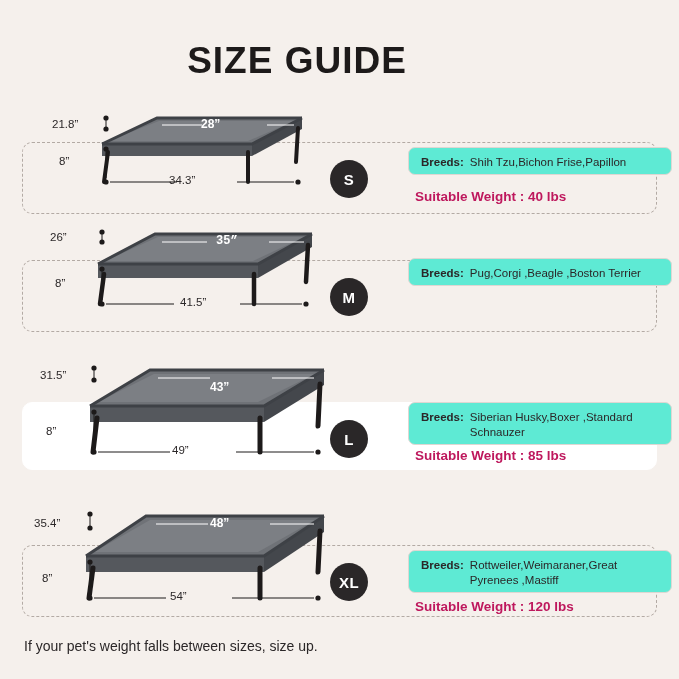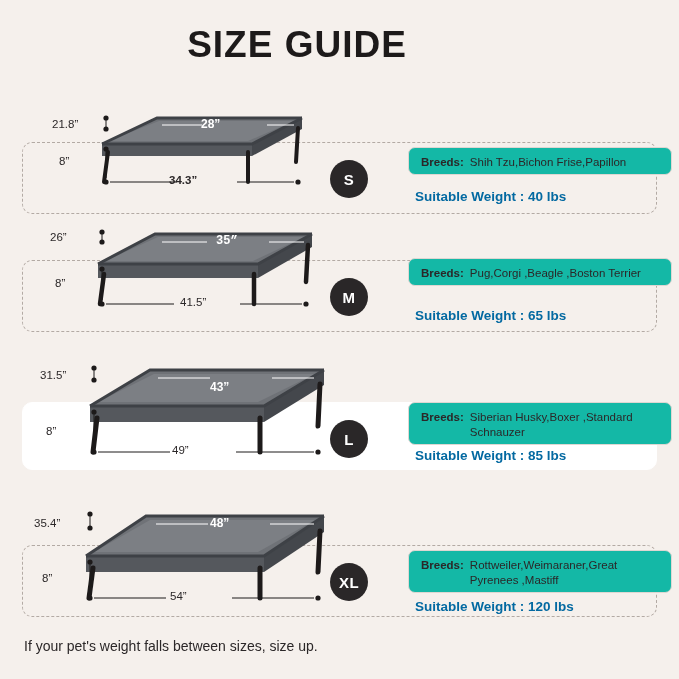--- a/index.html
+++ b/index.html
@@ -13,21 +13,21 @@
     overflow: hidden;
     position: relative;
   }
   .page {
     position: relative;
     width: 679px;
     height: 679px;
   }
   .title {
     position: absolute;
-    top: 24px;
+    top: 40px;
     left: 0;
     width: 594px;
     text-align: center;
     font-size: 37px;
     font-weight: bold;
     letter-spacing: 1px;
     color: #1d1a1a;
   }
   .row {
     position: absolute;
@@ -54,21 +54,21 @@
     font-size: 15px;
     font-weight: bold;
     display: flex;
     align-items: center;
     justify-content: center;
     letter-spacing: 0.5px;
   }
   
   .info {
     position: absolute;
-    background: #14b8a6;
+    background: #5eead4;
     border: 1px solid #ded7d2;
     border-radius: 7px;
     padding: 7px 12px 4px 12px;
     width: 264px;
   }
   .info-breeds {
     font-size: 11.5px;
     line-height: 15px;
     color: #2b2728;
     display: flex;
@@ -76,21 +76,21 @@
   .info-breeds .lbl {
     font-weight: bold;
     margin-right: 6px;
     white-space: nowrap;
   }
   .info-breeds .val { flex: 1; }
   .weight {
     position: absolute;
     font-size: 13.5px;
     font-weight: bold;
-    color: #0369a1;
+    color: #be185d;
     white-space: nowrap;
   }
 
   
   .bed { position: absolute; }
   .dimlabel {
     position: absolute;
     font-size: 11.5px;
     color: #2b2728;
     white-space: nowrap;
@@ -155,34 +155,33 @@
       <circle cx="44" cy="22" r="2.6" fill="#1d1a1a"></circle>
       <line x1="44" y1="22" x2="44" y2="33" stroke="#1d1a1a" stroke-width="1"></line>
       <line x1="44" y1="53" x2="44" y2="82" stroke="#1d1a1a" stroke-width="1"></line>
       <line x1="48" y1="86" x2="115" y2="86" stroke="#1d1a1a" stroke-width="1"></line>
       <line x1="175" y1="86" x2="232" y2="86" stroke="#1d1a1a" stroke-width="1"></line>
       <line x1="100" y1="29" x2="140" y2="29" stroke="#ffffff" stroke-width="1"></line>
       <line x1="205" y1="29" x2="232" y2="29" stroke="#ffffff" stroke-width="1"></line>
     </svg>
     <div class="dimlabel" style="left:-10px; top:22px;">21.8”</div>
     <div class="dimlabel" style="left:-3px; top:59px;">8”</div>
-    <div class="dimlabel" style="left:107px; top:78px;font-weight:bold;">34.3”</div>
+    <div class="dimlabel" style="left:107px; top:78px;">34.3”</div>
     <div class="dimlabel white" style="left:139px; top:21px;">28”</div>
   </div>
 
   <div class="row" style="top:260px;">
     <div class="row-inner">
       <div class="badge" style="left:307px; top:17px;">M</div>
       <div class="info" style="left:385px; top:-3px;">
         <div class="info-breeds">
           <span class="lbl">Breeds:</span>
           <span class="val">Pug,Corgi ,Beagle ,Boston Terrier</span>
         </div>
       </div>
-      <div class="weight" style="left:392px; top:47px;">Suitable Weight : 65 lbs</div>
     </div>
   </div>
 
   <div class="bed" style="left:62px; top:212px; width:250px; height:105px;">
     <svg width="260" height="110" viewBox="0 0 260 110">
       <polygon points="36,52 93,22 250,22 196,52" fill="#6f7277" stroke="#5b5e63" stroke-width="1"></polygon>
       <polygon points="43,49 96,25 242,25 191,49" fill="#7c7f84"></polygon>
       <polygon points="36,52 196,52 196,66 36,66" fill="#55585d"></polygon>
       <polygon points="196,52 250,22 250,35 196,66" fill="#44474c"></polygon>
       <path d="M36,52 L93,22 L250,22" fill="none" stroke="#3e4146" stroke-width="3"></path>

